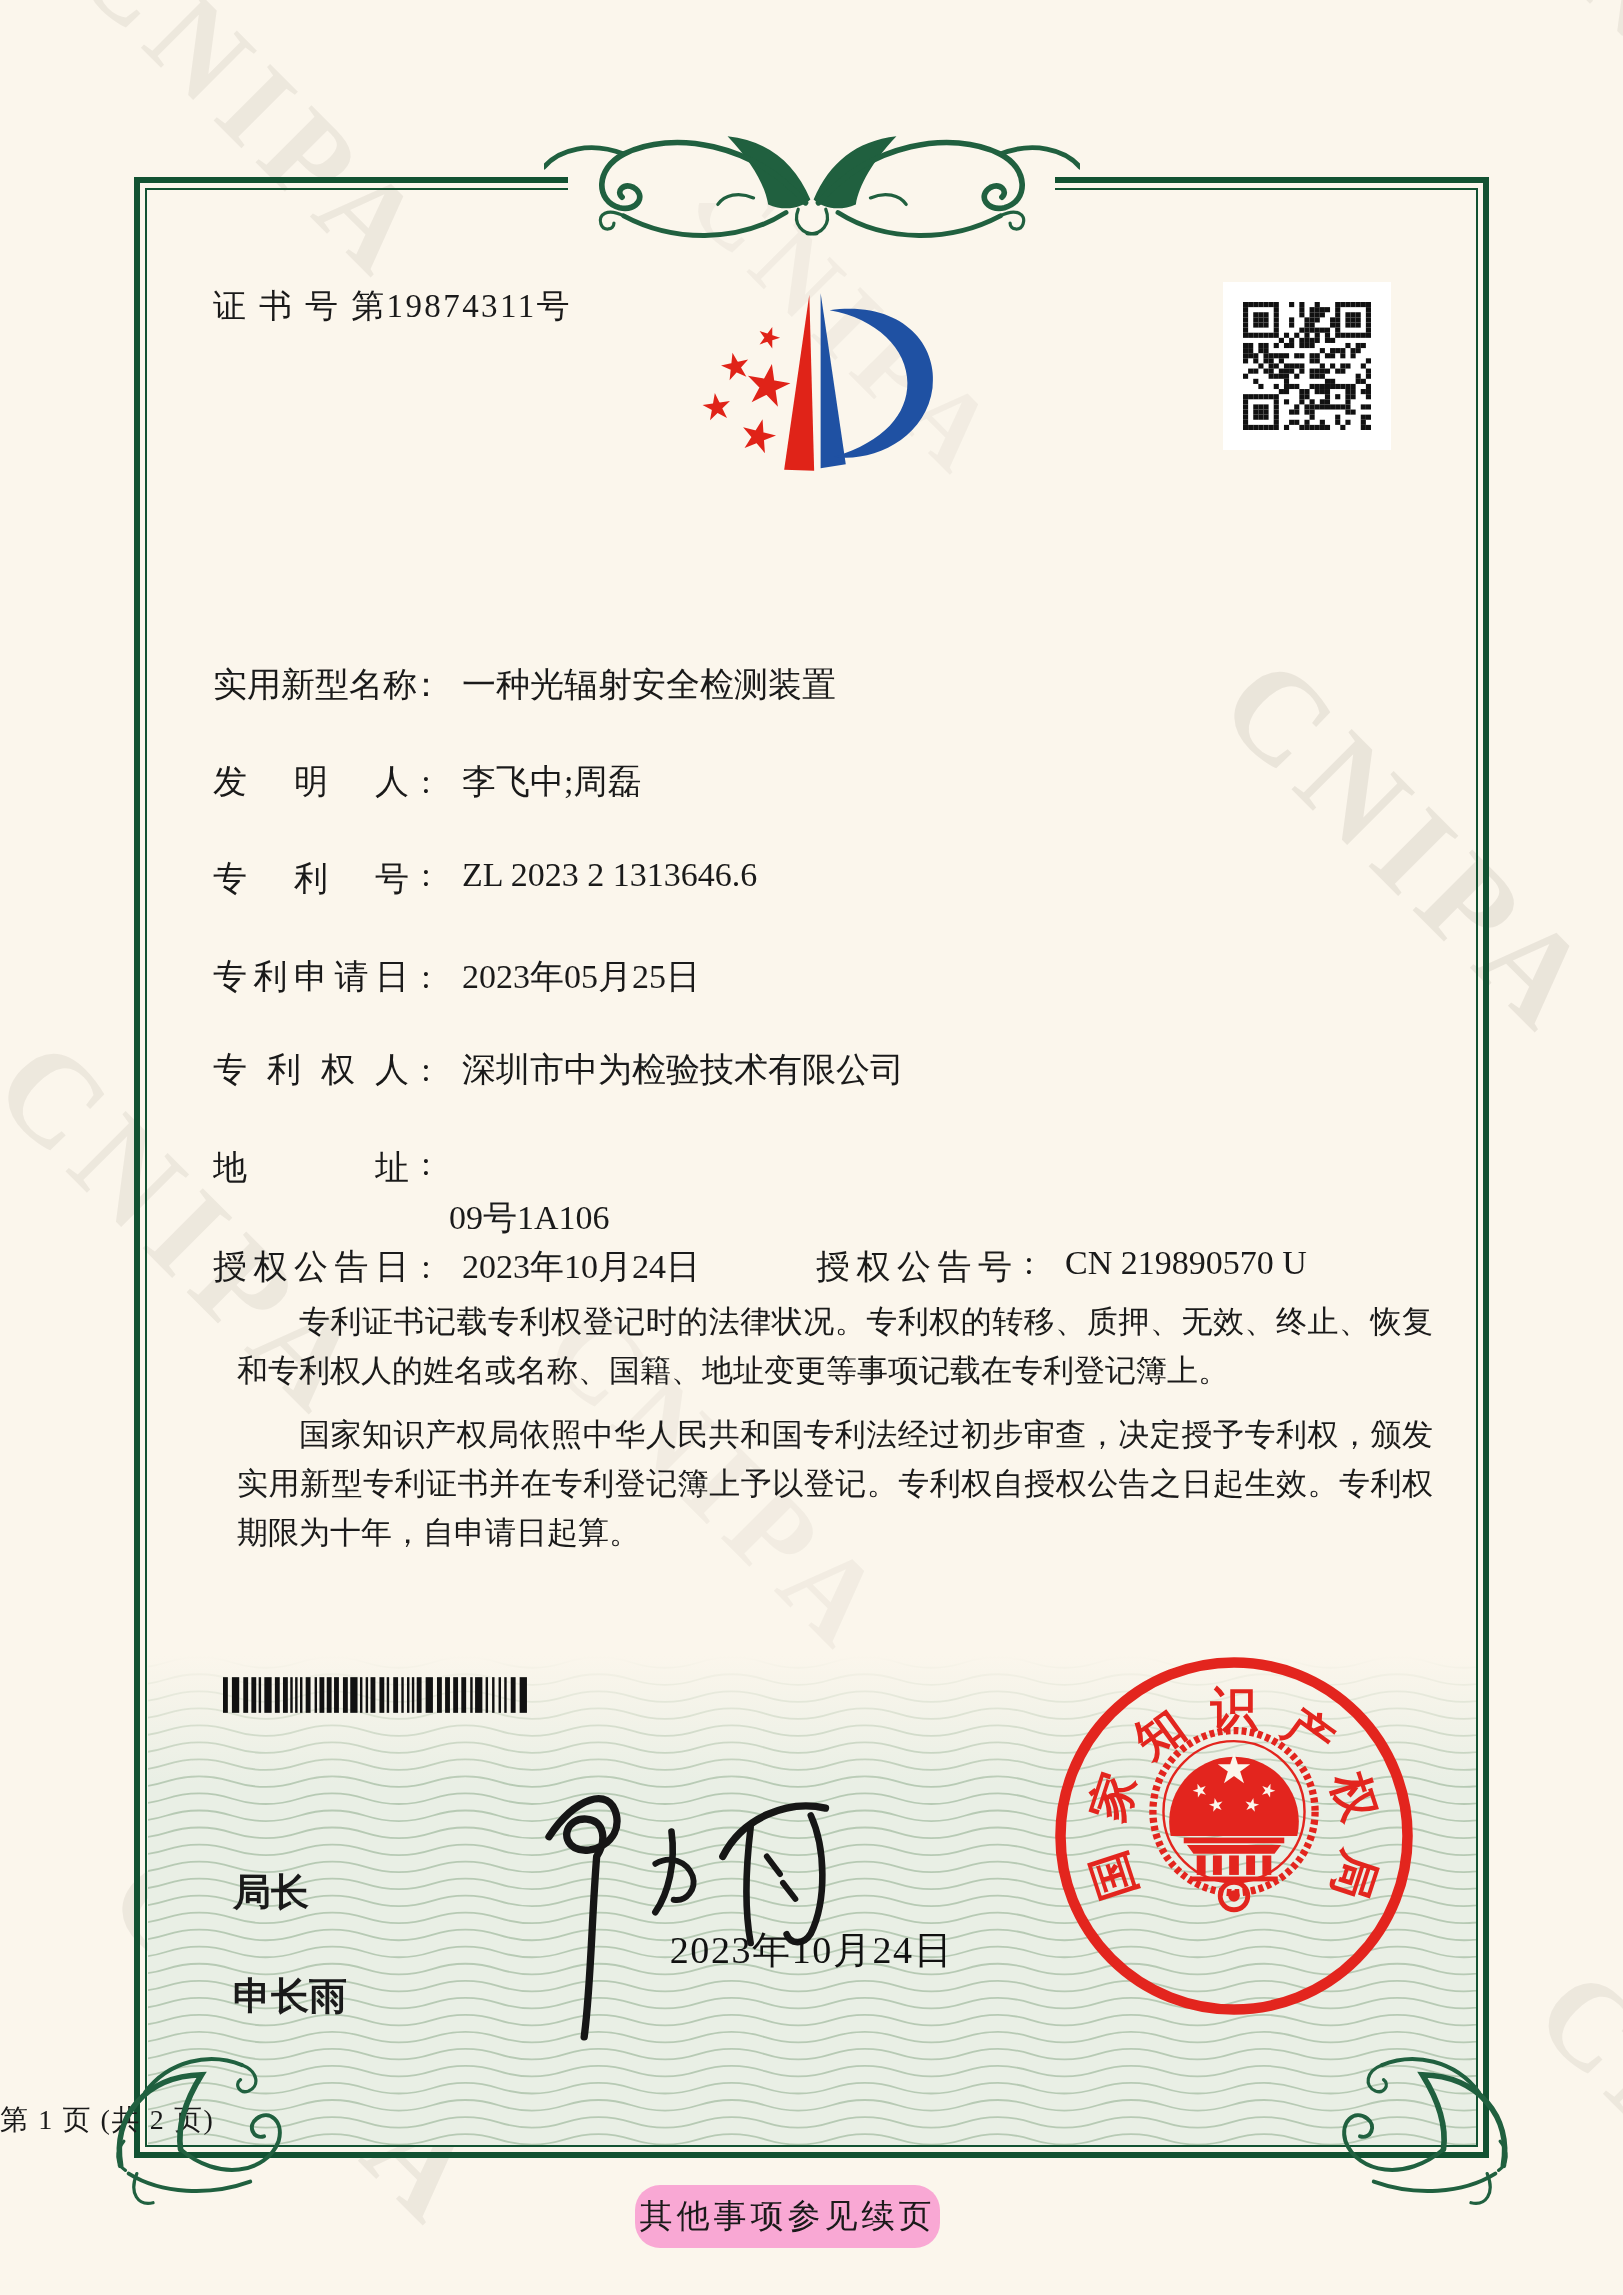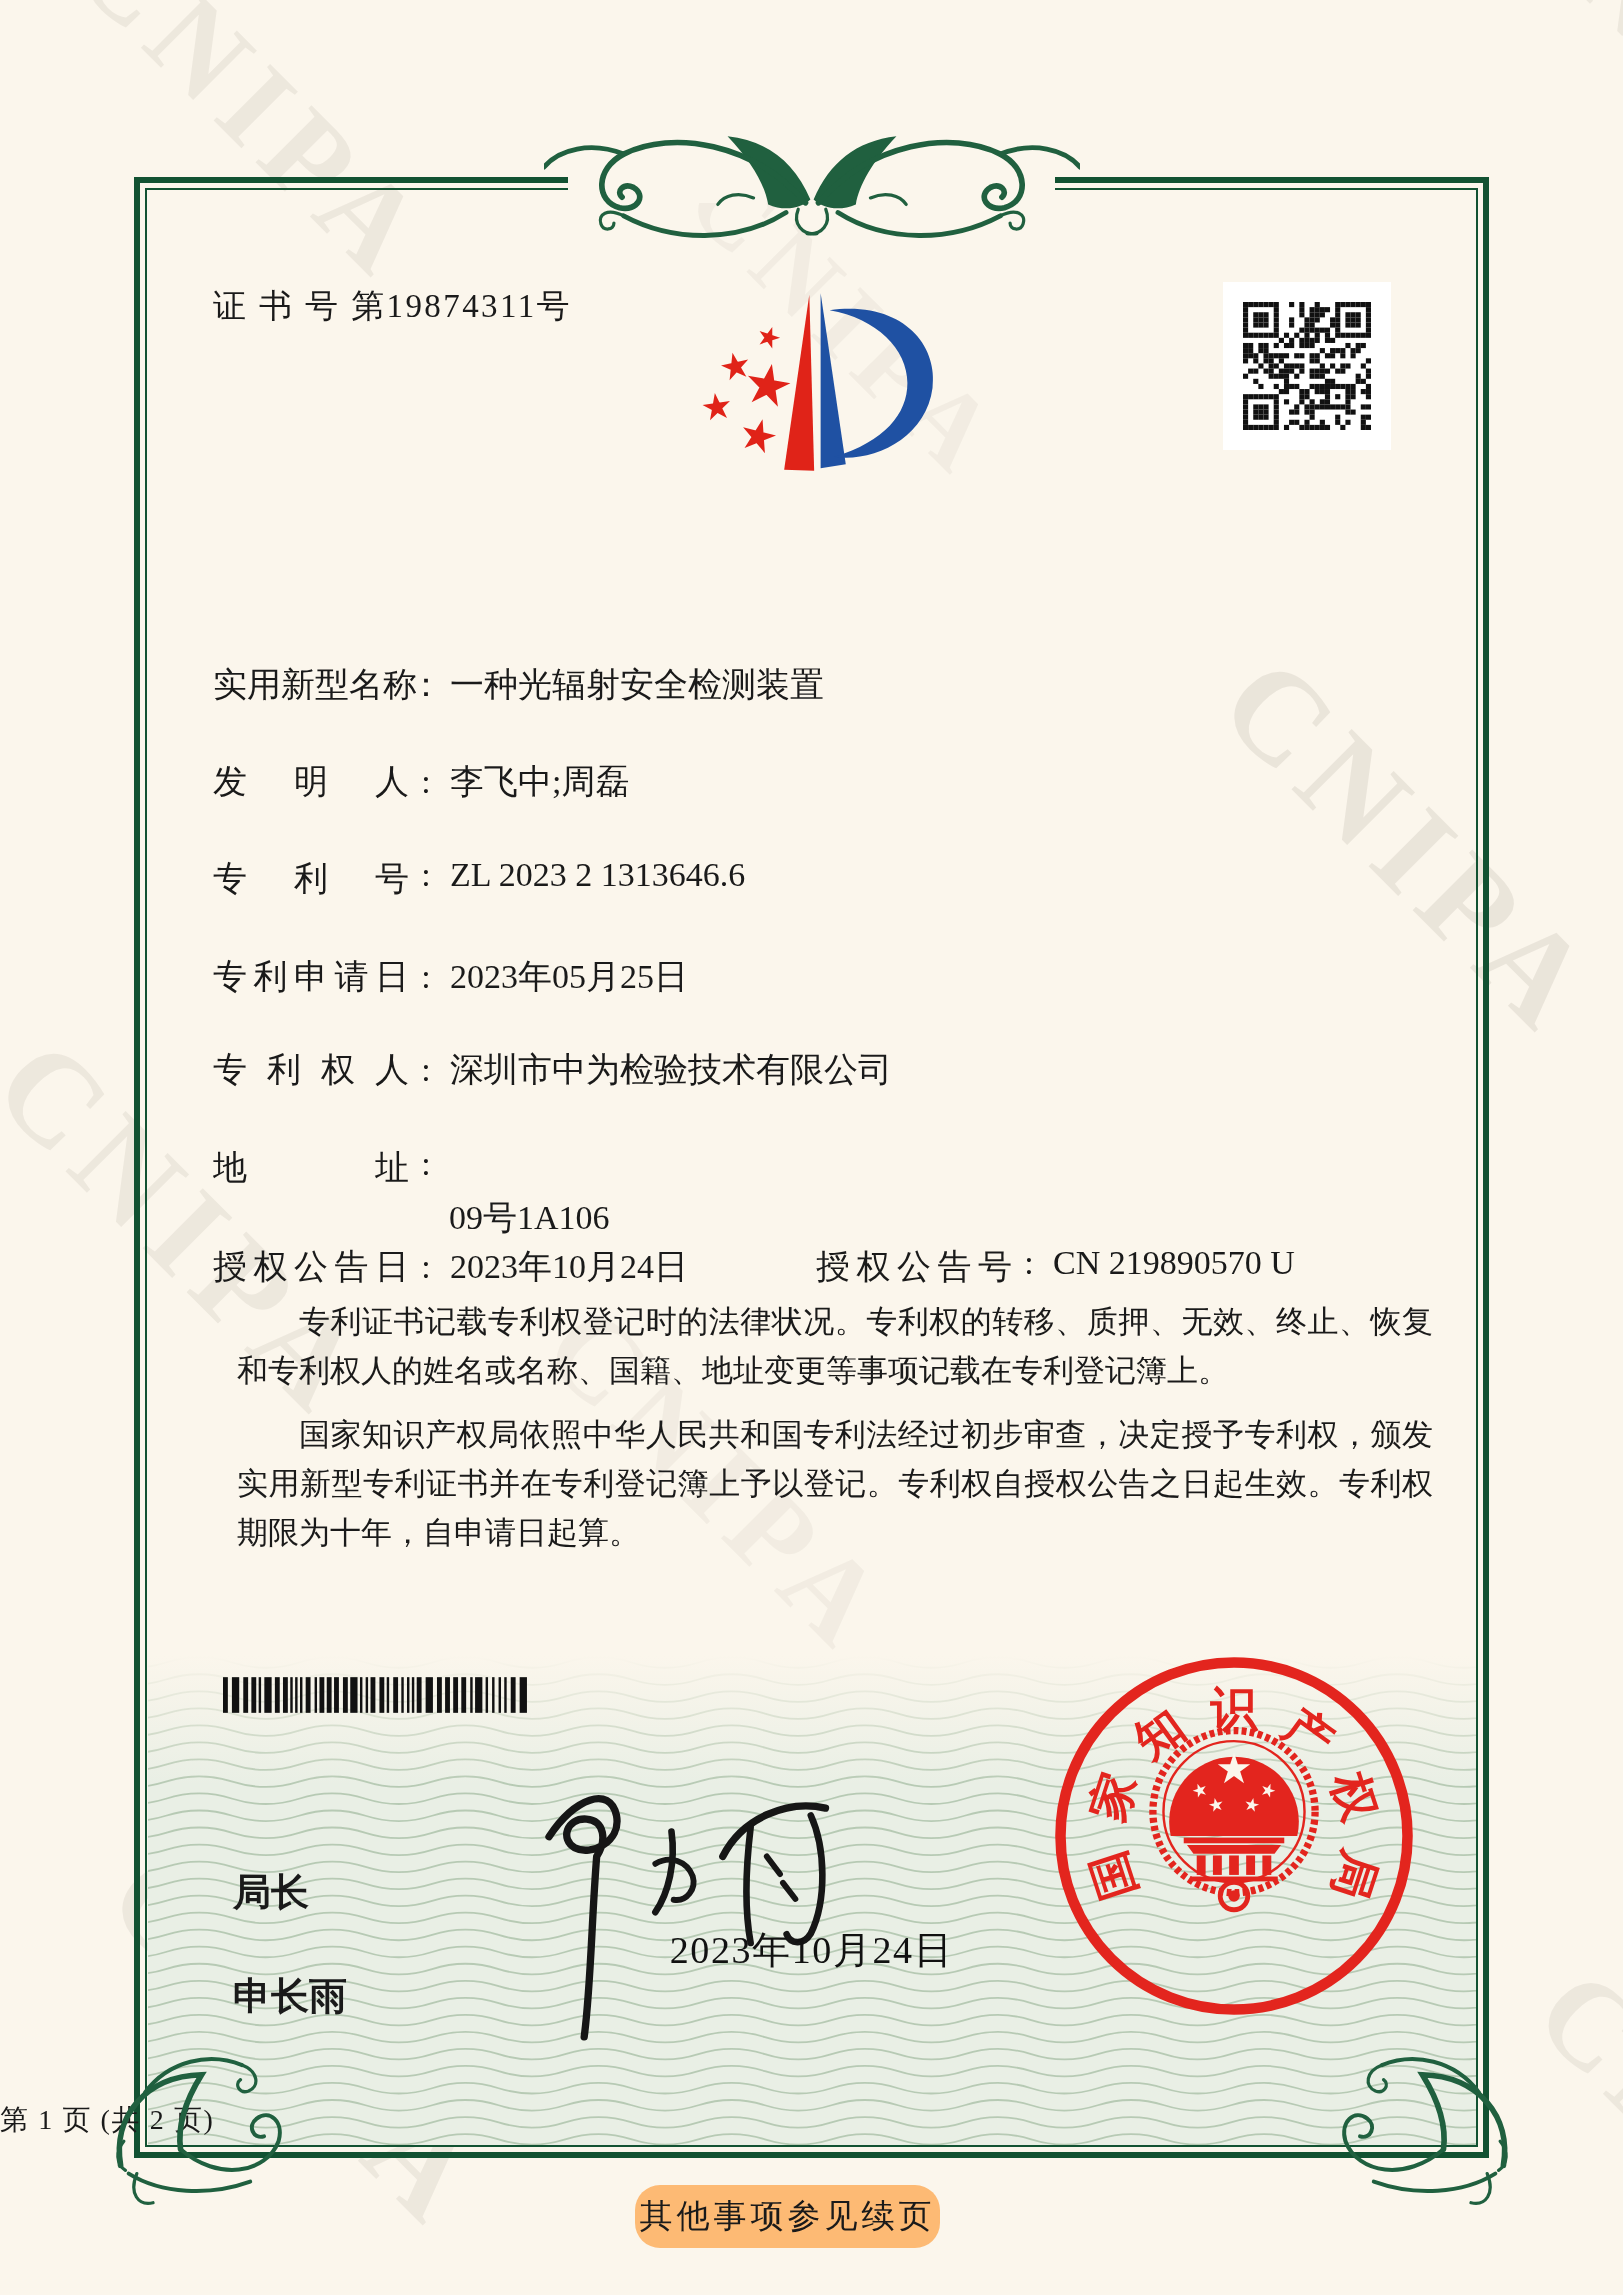--- a/index.html
+++ b/index.html
@@ -22,21 +22,21 @@
 
   .content{position:absolute;inset:0;z-index:5;}
 
   #cert-number{position:absolute;left:213px;top:284px;font-size:33px;letter-spacing:2.4px;}
   #title{position:absolute;left:0;top:508px;width:1623px;text-align:center;
          font-size:77px;font-weight:bold;letter-spacing:9.7px;}
 
   .row{position:absolute;left:213px;font-size:34px;white-space:nowrap;}
   .lbl{display:inline-flex;justify-content:space-between;width:196px;vertical-align:top;}
   .colon{display:inline-block;width:34px;text-align:center;}
-  .val{margin-left:7px;}
+  .val{margin-left:19px;}
   .addr2{position:absolute;left:236px;top:50px;white-space:nowrap;}
   .rpart{position:absolute;left:603px;top:0;white-space:nowrap;}
 
   #paras{position:absolute;left:237px;top:1297px;width:1196px;font-size:31px;line-height:49px;
          text-align:justify;}
   #paras p{margin:0;text-indent:2em;}
   #paras p + p{margin-top:14.6px;}
 
   #barcode{position:absolute;left:223px;top:1677px;z-index:6;}
   #signer-title{position:absolute;left:233px;top:1867px;font-size:38px;font-weight:bold;
@@ -47,21 +47,21 @@
 
   
   #seal{position:absolute;left:1054px;top:1656px;width:360px;height:360px;z-index:7;}
   .seal-char{position:absolute;left:50%;top:50%;width:52px;height:52px;margin:-26px 0 0 -26px;
              font-size:47px;font-weight:bold;color:#e3251e;text-align:center;line-height:52px;}
   #seal-date{position:absolute;left:0;top:1925px;width:1623px;text-align:center;font-size:38px;
              letter-spacing:1.6px;color:#111;z-index:8;transform:translateX(422px);width:779px;left:422px;transform:none;}
 
   #page-footer{position:absolute;left:0;top:2101px;width:1550px;font-size:28px;
                letter-spacing:1.6px;z-index:6;}
-  #cont-note{position:absolute;left:635px;top:2185px;width:305px;height:63px;background:#fdba74;
+  #cont-note{position:absolute;left:635px;top:2185px;width:305px;height:63px;background:#f9a8d4;
              z-index:6;text-align:center;line-height:63px;font-size:33px;letter-spacing:4px;border-radius:25px;}
 
   #logo{position:absolute;left:690px;top:268px;z-index:6;}
   #qr{position:absolute;left:1223px;top:282px;width:168px;height:168px;background:#fff;z-index:6;}
   #qr svg{position:absolute;left:20px;top:20px;}
 
   .orn{position:absolute;z-index:6;}
   #orn-top{left:544px;top:120px;}
   #orn-bl{left:96px;top:2044px;}
   #orn-br{left:1333px;top:2044px;}

